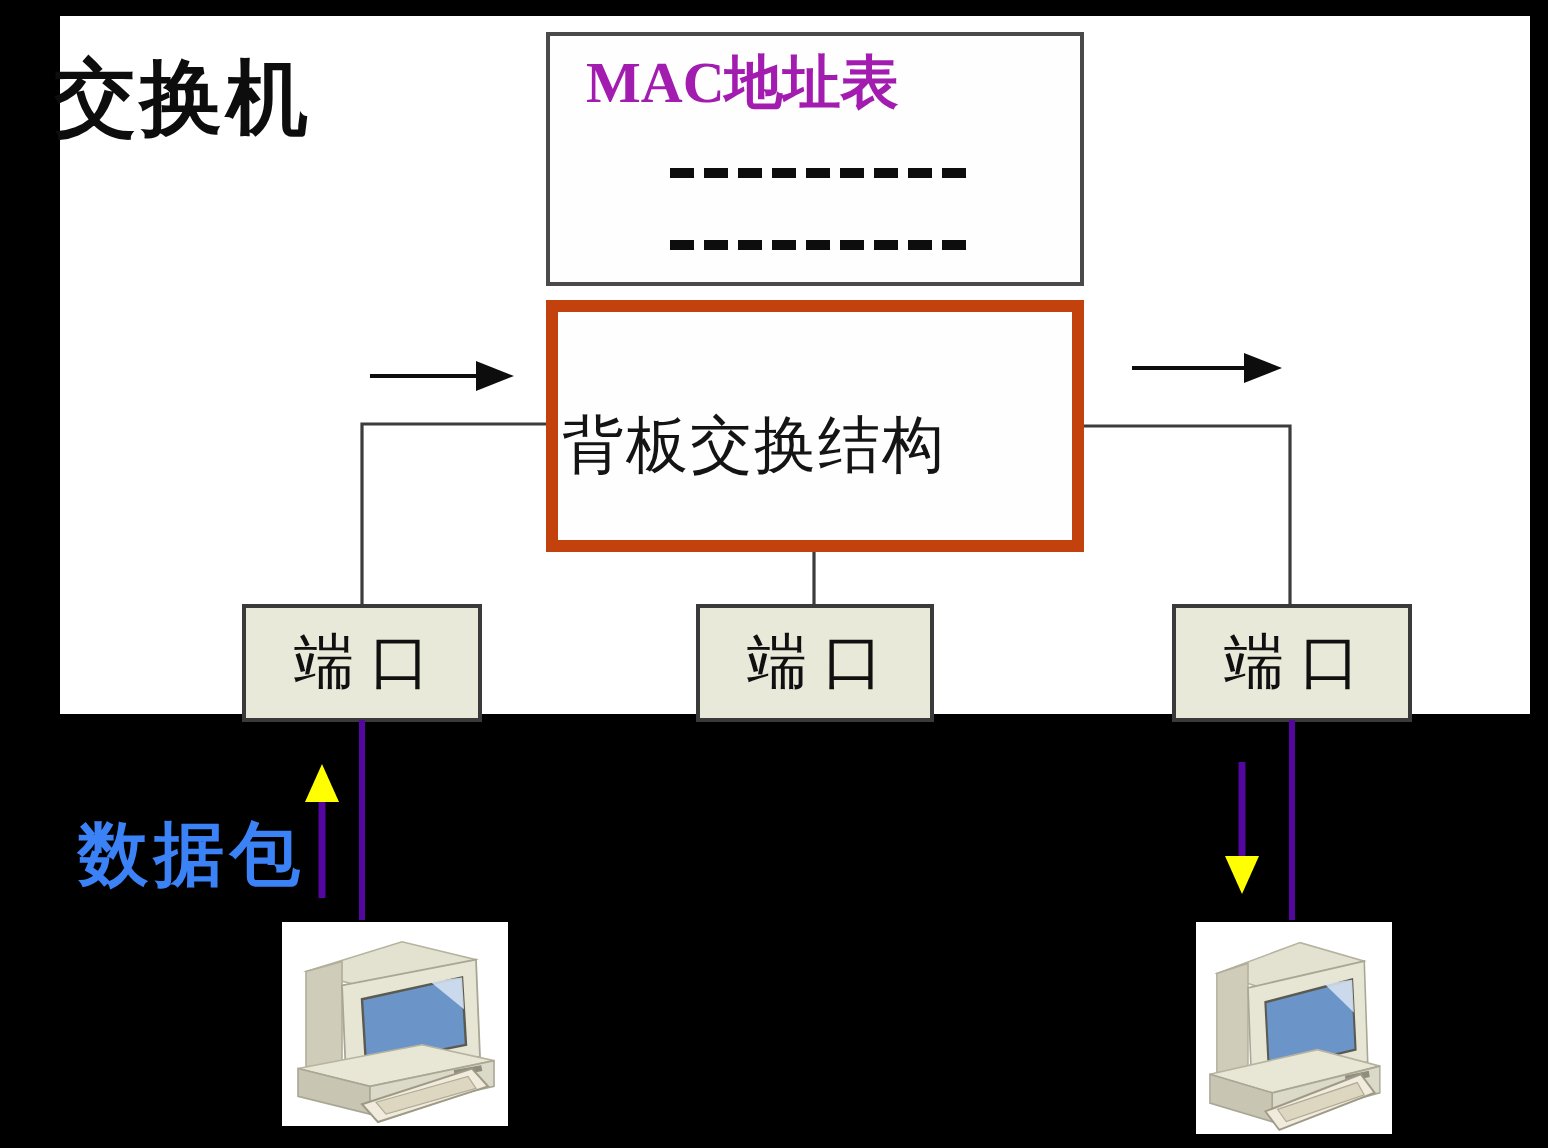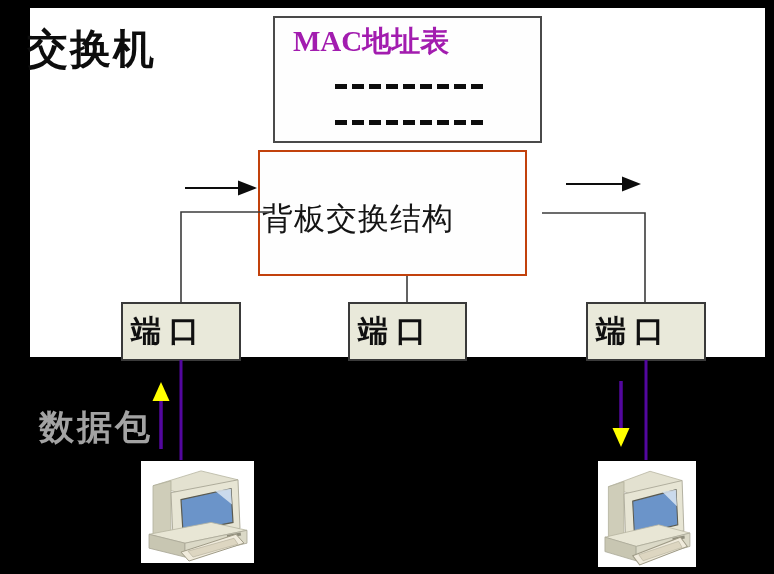--- a/index.html
+++ b/index.html
@@ -30,43 +30,43 @@
   }
   .dash-row{
     position:absolute;left:60px;width:148px;height:5px;
     background:repeating-linear-gradient(to right,#0d0d0d 0 12px,transparent 12px 17px);
   }
   .dash1{top:66px;}
   .dash2{top:102px;}
 
   
   .backplane-box{
-    position:absolute;left:258px;top:150px;width:269px;height:126px;
-    background:#fefefe;border:2px solid #c2410c;box-sizing:border-box;z-index:2;
+    position:absolute;left:273px;top:150px;width:269px;height:126px;
+    background:#fefefe;border:6px solid #c2410c;box-sizing:border-box;z-index:2;
   }
   .backplane-label{
     position:absolute;left:2px;top:46px;
     font-size:31px;color:#141414;white-space:nowrap;letter-spacing:1px;
   }
 
   
   .port{
     position:absolute;width:120px;height:59px;
     background:#e9e9da;border:2px solid #3a3a3a;box-sizing:border-box;z-index:2;
-    display:flex;align-items:center;font-weight:bold;
+    display:flex;align-items:center;justify-content:center;
   }
   .port span{font-size:30px;color:#101010;letter-spacing:8px;padding-left:8px;}
   .port1{left:121px;top:302px;}
   .port2{left:348px;top:302px;width:119px;}
   .port3{left:586px;top:302px;}
 
   
   .packet-label{
     position:absolute;left:39px;top:404px;z-index:3;
-    font-size:35px;font-weight:bold;color:#a3a3a3;letter-spacing:3px;white-space:nowrap;
+    font-size:35px;font-weight:bold;color:#3b82f6;letter-spacing:3px;white-space:nowrap;
   }
 
   
   .computer{position:absolute;background:#ffffff;z-index:2;}
   .computer-left{left:141px;top:461px;width:113px;height:102px;}
   .computer-right{left:598px;top:461px;width:98px;height:106px;}
   .computer svg{display:block;width:100%;height:100%;}
 
   
   .overlay{position:absolute;left:0;top:0;width:774px;height:574px;z-index:4;pointer-events:none;}

